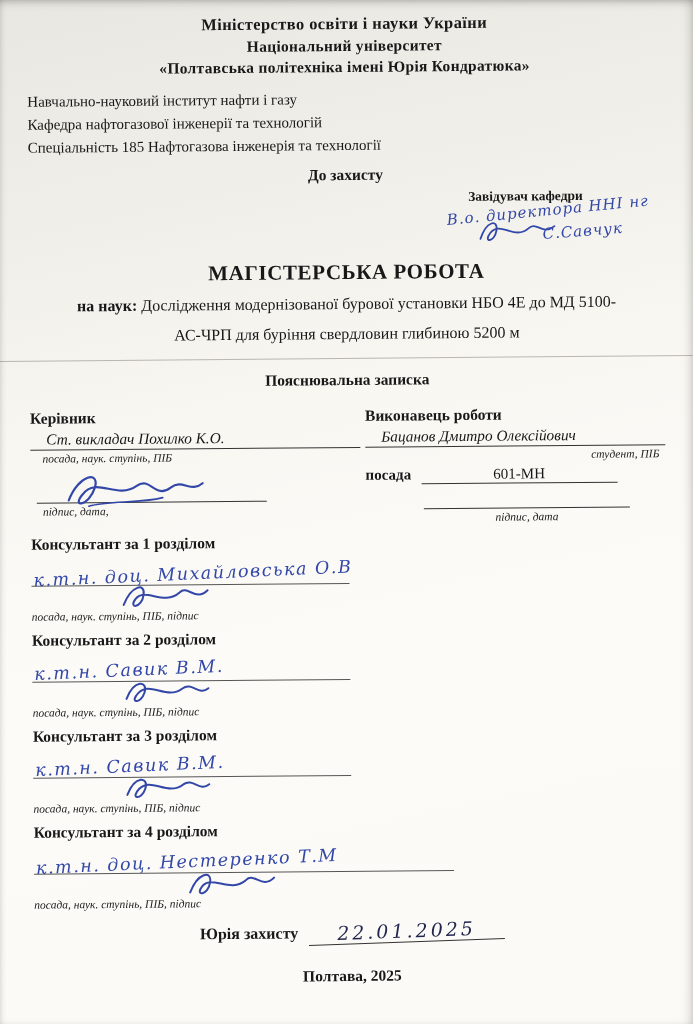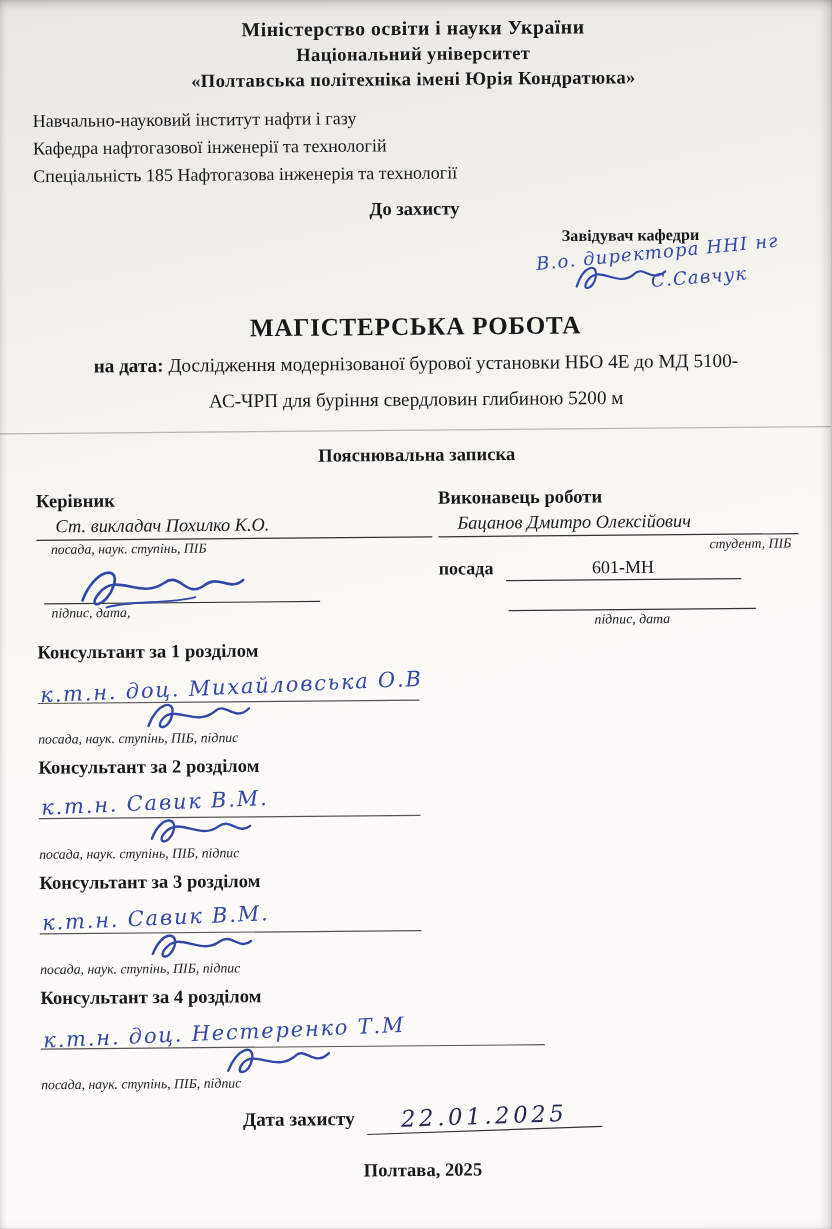--- a/index.html
+++ b/index.html
@@ -74,21 +74,21 @@
       <div class="b hdlabel">Завідувач кафедри</div>
       <div class="hw hdline1">В.о. директора ННІ нг</div>
       <svg class="hdscrib" width="86" height="28" viewBox="0 0 86 28">
         <path d="M6 22 C12 4, 24 2, 22 14 C20 26, 8 26, 16 16 C26 4, 40 24, 54 12 C62 4, 68 20, 80 10" fill="none" stroke="#3347a8" stroke-width="1.8" stroke-linecap="round"></path>
       </svg>
       <div class="hw hdline2">С.Савчук</div>
     </div>
 
     <div class="title c">МАГІСТЕРСЬКА РОБОТА</div>
 
-    <p class="topic c"><span class="b">на дата:</span> <span>Дослідження модернізованої бурової установки НБО 4Е до МД 5100-</span><br><span>АС-ЧРП для буріння свердловин глибиною 5200 м</span></p>
+    <p class="topic c"><span class="b">на наук:</span> <span>Дослідження модернізованої бурової установки НБО 4Е до МД 5100-</span><br><span>АС-ЧРП для буріння свердловин глибиною 5200 м</span></p>
 
     <div class="fold"></div>
 
     <div class="subtitle c b">Пояснювальна записка</div>
 
     <div class="cols">
       <div class="col-left">
         <div class="b lbl">Керівник</div>
         <div class="nameline"><span class="i name">Ст. викладач Похилко К.О.</span></div>
         <div class="cap">посада, наук. ступінь, ПІБ</div>
@@ -148,19 +148,19 @@
       <div class="hwrow" style="width:420px;">
           <span class="hw">к.т.н. доц. Нестеренко Т.М</span>
         </div>
       <svg class="conscrib" style="left:150px;" width="96" height="30" viewBox="0 0 96 30">
         <path d="M6 24 C14 4, 28 2, 26 14 C24 28, 10 28, 18 18 C28 6, 46 26, 62 12 C70 4, 78 22, 90 10" fill="none" stroke="#3347a8" stroke-width="2" stroke-linecap="round"></path>
       </svg>
       <div class="cap">посада, наук. ступінь, ПІБ, підпис</div>
     </div>
 
     <div class="daterow c">
-      <span class="b">Дата захисту</span><span class="datefield">22.01.2025</span>
+      <span class="b">Юрія захисту</span><span class="datefield">22.01.2025</span>
     </div>
 
     <div class="city c b">Полтава, 2025</div>
 
   </div>
 </div>
 
 </body></html>

